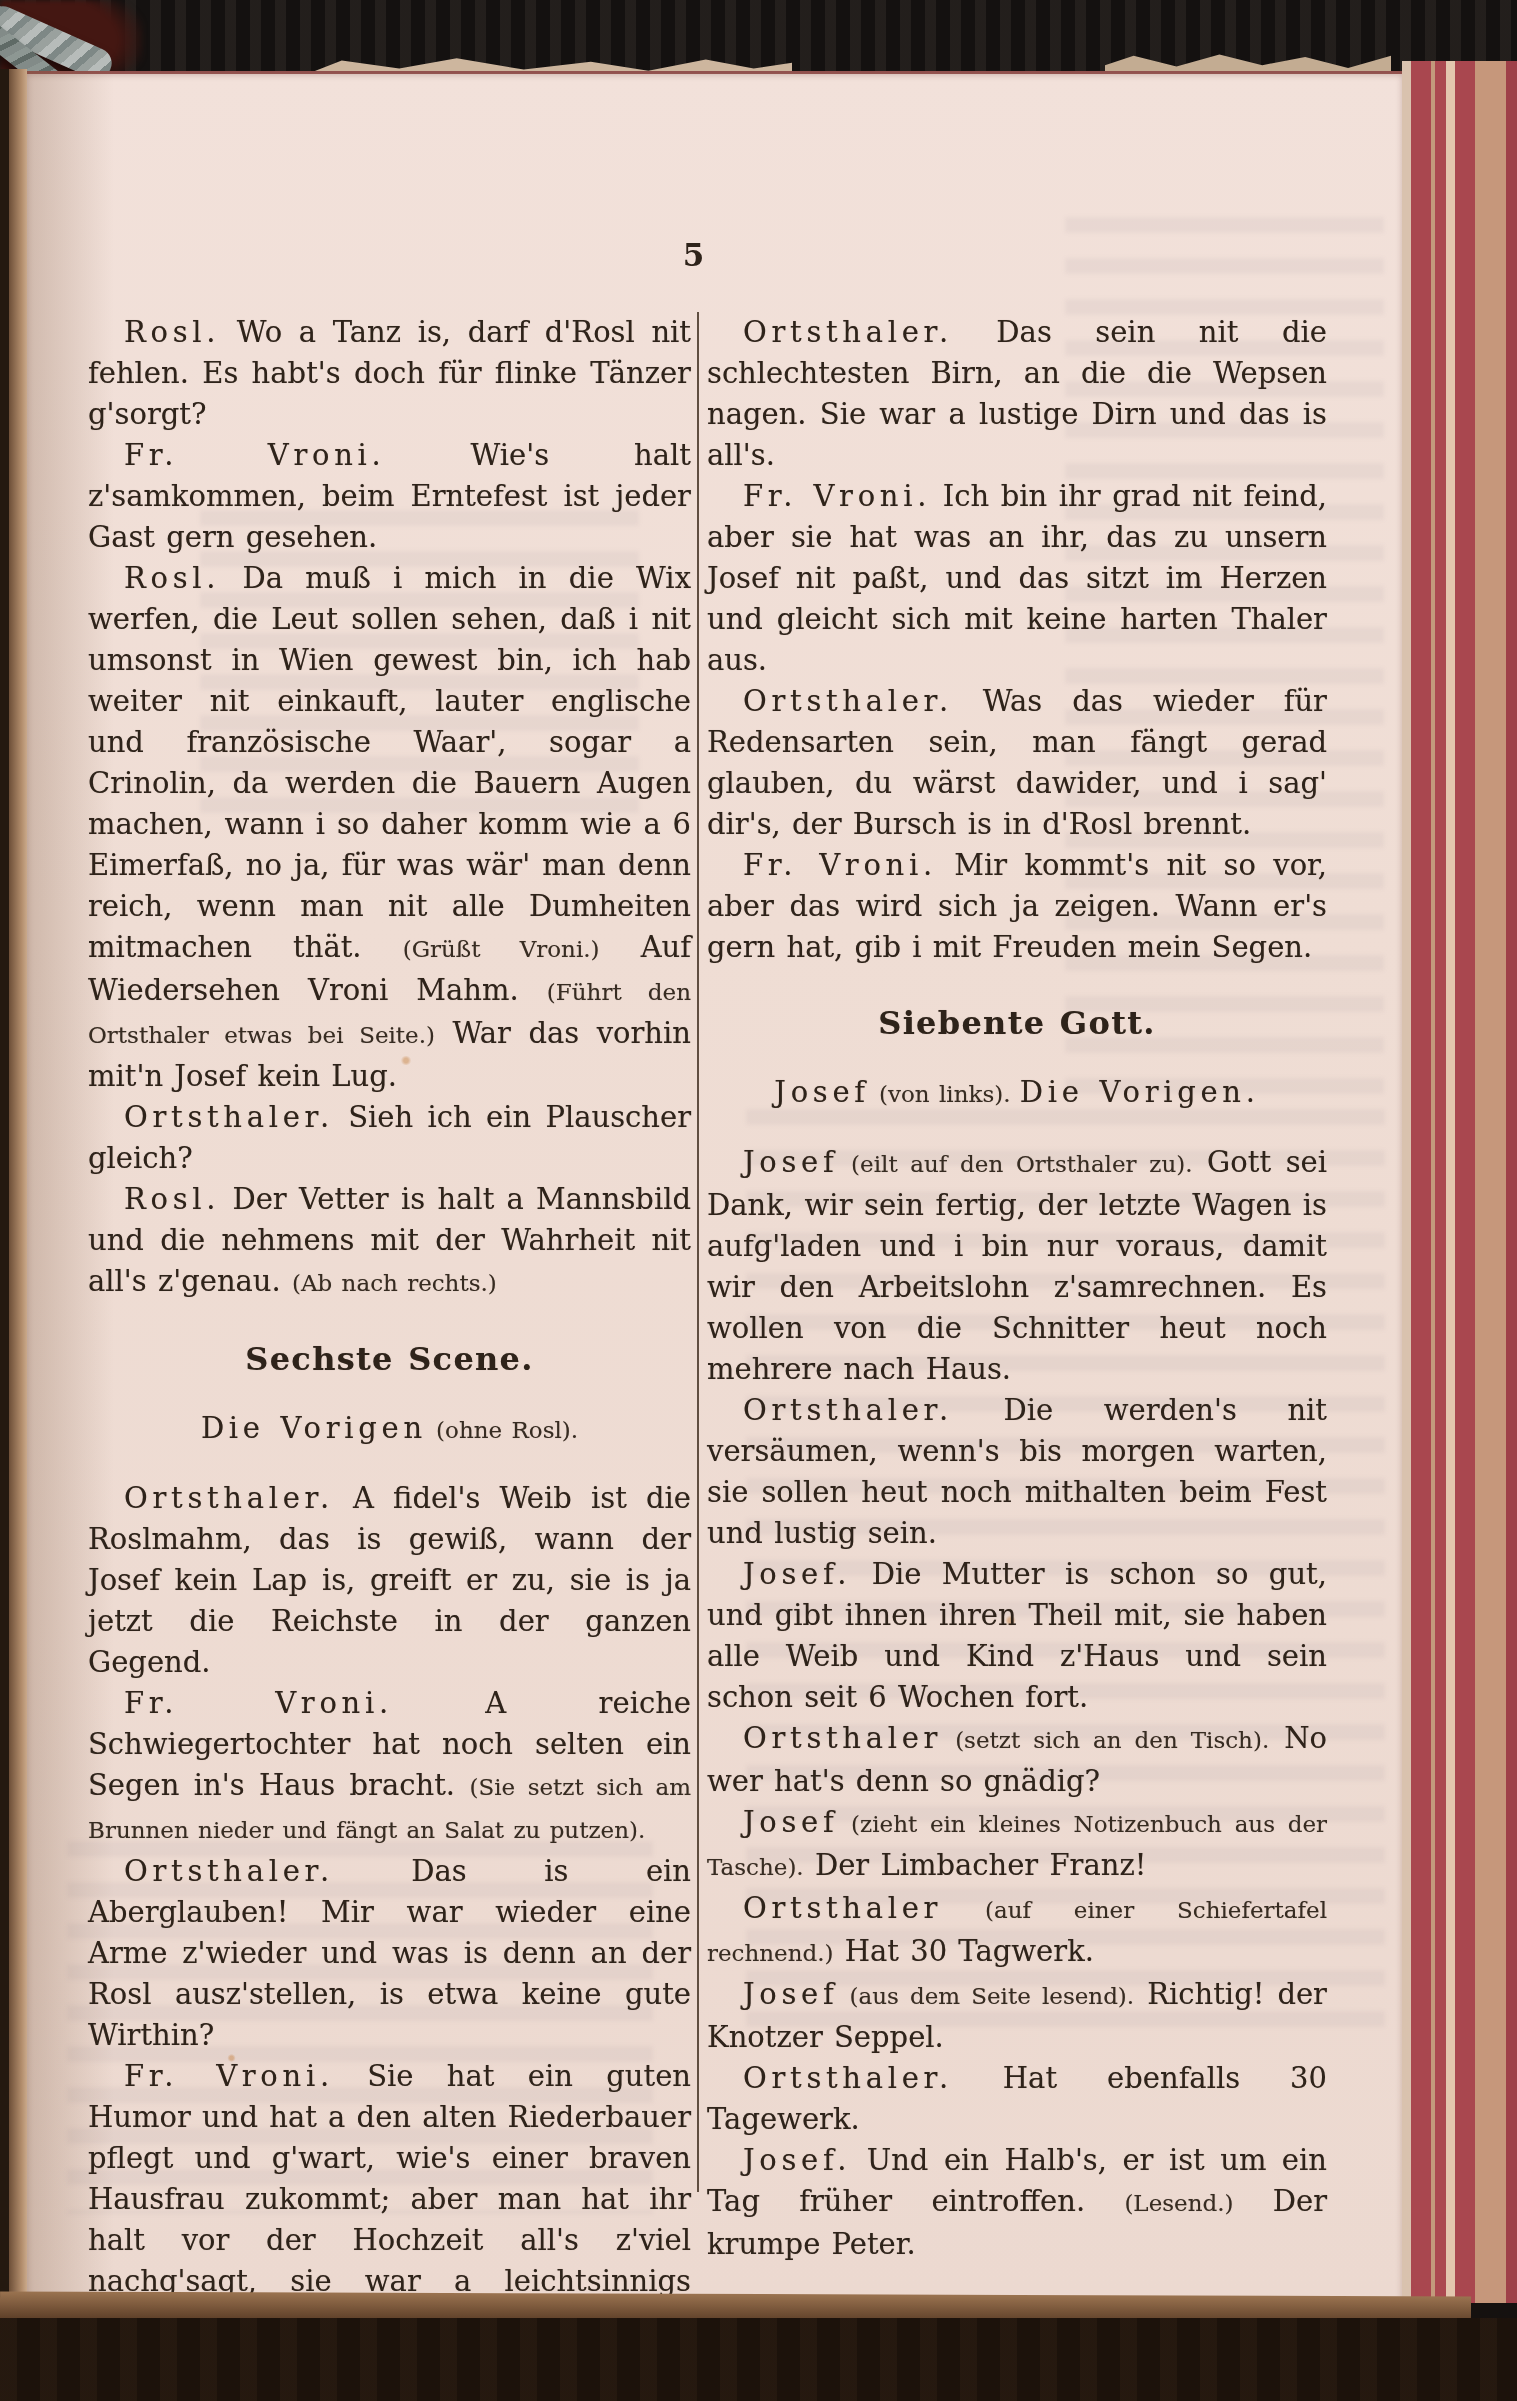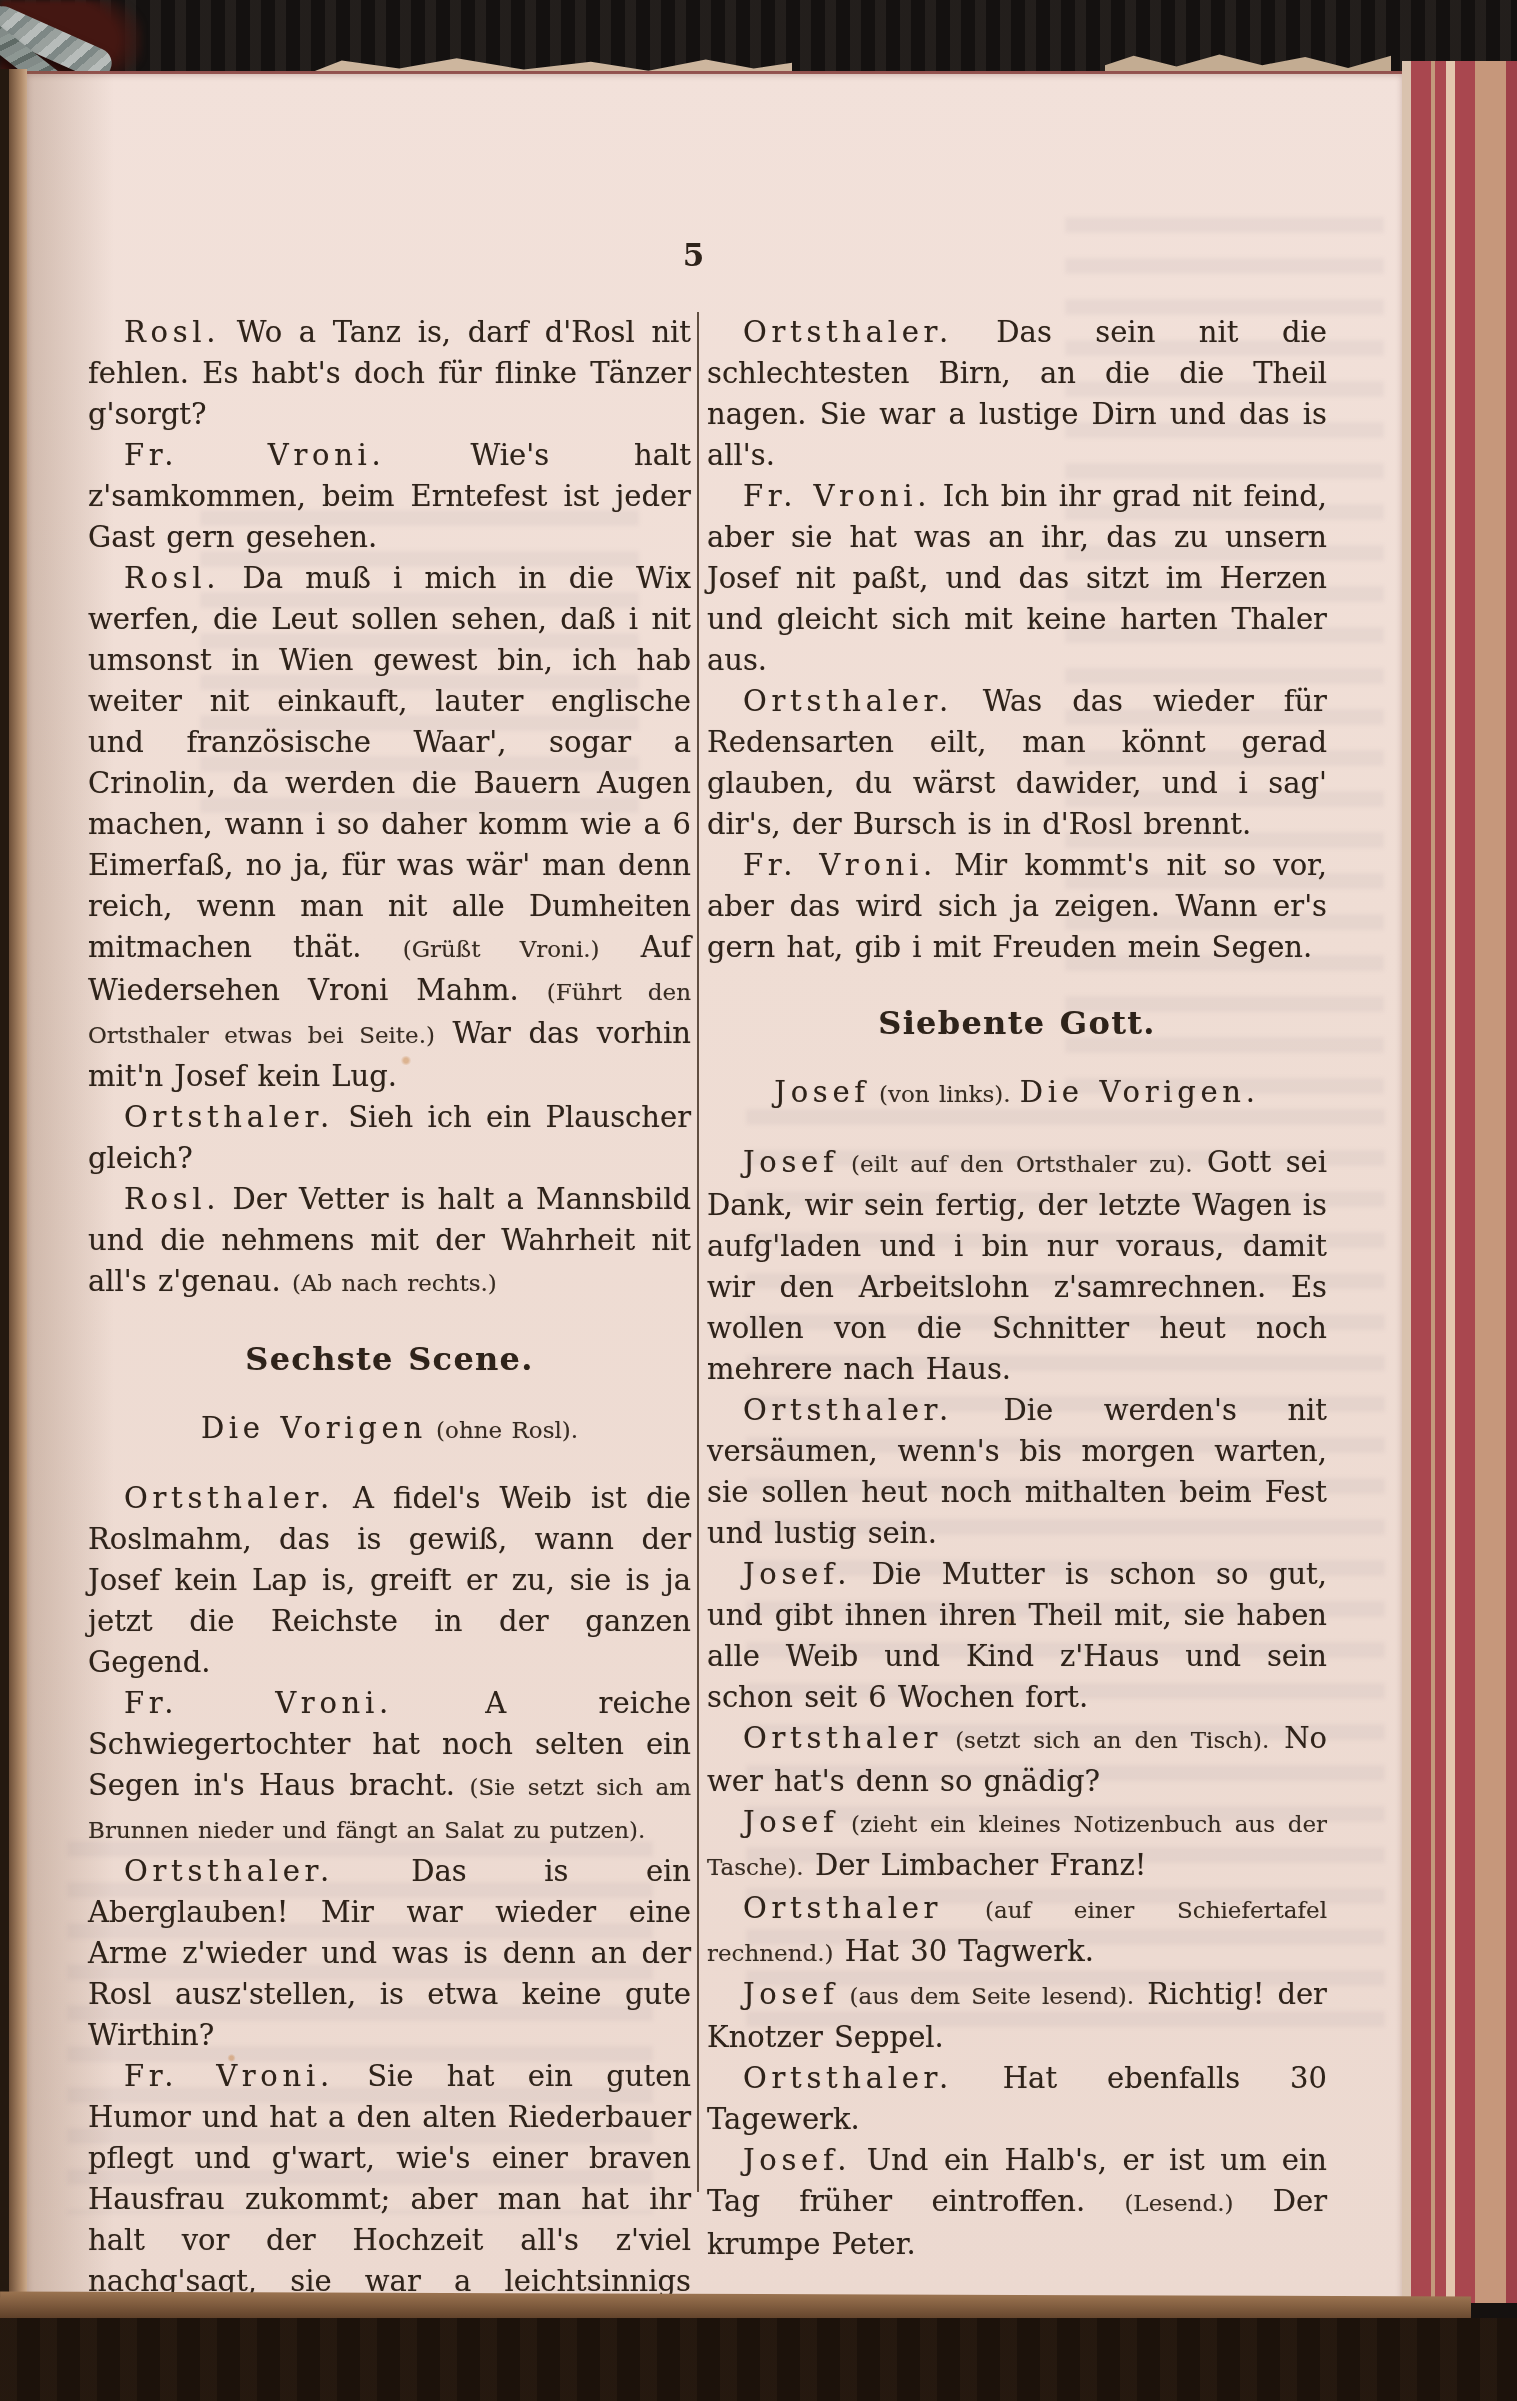--- a/index.html
+++ b/index.html
@@ -120,23 +120,23 @@
         <div class="block speech"><span class="seg seg-speaker">Rosl.</span><span class="seg seg-text"> Der Vetter is halt a Mannsbild und die nehmens mit der Wahrheit nit all's z'genau. </span><span class="seg seg-stage">(Ab nach rechts.)</span></div>
         <div class="block heading"><span class="seg seg-heading">Sechste Scene.</span></div>
         <div class="block cast"><span class="seg seg-speaker">Die Vorigen</span><span class="seg seg-stage"> (ohne Rosl).</span></div>
         <div class="block speech"><span class="seg seg-speaker">Ortsthaler.</span><span class="seg seg-text"> A fidel's Weib ist die Roslmahm, das is gewiß, wann der Josef kein Lap is, greift er zu, sie is ja jetzt die Reichste in der ganzen Gegend.</span></div>
         <div class="block speech"><span class="seg seg-speaker">Fr. Vroni.</span><span class="seg seg-text"> A reiche Schwiegertochter hat noch selten ein Segen in's Haus bracht. </span><span class="seg seg-stage">(Sie setzt sich am Brunnen nieder und fängt an Salat zu putzen).</span></div>
         <div class="block speech"><span class="seg seg-speaker">Ortsthaler.</span><span class="seg seg-text"> Das is ein Aberglauben! Mir war wieder eine Arme z'wieder und was is denn an der Rosl ausz'stellen, is etwa keine gute Wirthin?</span></div>
         <div class="block speech"><span class="seg seg-speaker">Fr. Vroni.</span><span class="seg seg-text"> Sie hat ein guten Humor und hat a den alten Riederbauer pflegt und g'wart, wie's einer braven Hausfrau zukommt; aber man hat ihr halt vor der Hochzeit all's z'viel nachg'sagt, sie war a leichtsinnigs Vögerl.</span></div>
       </div>
     <div class="rule"></div>
     <div class="col col-right">
-        <div class="block speech"><span class="seg seg-speaker">Ortsthaler.</span><span class="seg seg-text"> Das sein nit die schlechtesten Birn, an die die Theil nagen. Sie war a lustige Dirn und das is all's.</span></div>
+        <div class="block speech"><span class="seg seg-speaker">Ortsthaler.</span><span class="seg seg-text"> Das sein nit die schlechtesten Birn, an die die Wepsen nagen. Sie war a lustige Dirn und das is all's.</span></div>
         <div class="block speech"><span class="seg seg-speaker">Fr. Vroni.</span><span class="seg seg-text"> Ich bin ihr grad nit feind, aber sie hat was an ihr, das zu unsern Josef nit paßt, und das sitzt im Herzen und gleicht sich mit keine harten Thaler aus.</span></div>
-        <div class="block speech"><span class="seg seg-speaker">Ortsthaler.</span><span class="seg seg-text"> Was das wieder für Redensarten eilt, man könnt gerad glauben, du wärst dawider, und i sag' dir's, der Bursch is in d'Rosl brennt.</span></div>
+        <div class="block speech"><span class="seg seg-speaker">Ortsthaler.</span><span class="seg seg-text"> Was das wieder für Redensarten sein, man fängt gerad glauben, du wärst dawider, und i sag' dir's, der Bursch is in d'Rosl brennt.</span></div>
         <div class="block speech"><span class="seg seg-speaker">Fr. Vroni.</span><span class="seg seg-text"> Mir kommt's nit so vor, aber das wird sich ja zeigen. Wann er's gern hat, gib i mit Freuden mein Segen.</span></div>
         <div class="block heading"><span class="seg seg-heading">Siebente Gott.</span></div>
         <div class="block cast"><span class="seg seg-speaker">Josef</span><span class="seg seg-stage"> (von links). </span><span class="seg seg-speaker">Die Vorigen.</span></div>
         <div class="block speech"><span class="seg seg-speaker">Josef</span><span class="seg seg-stage"> (eilt auf den Ortsthaler zu).</span><span class="seg seg-text"> Gott sei Dank, wir sein fertig, der letzte Wagen is aufg'laden und i bin nur voraus, damit wir den Arbeitslohn z'samrechnen. Es wollen von die Schnitter heut noch mehrere nach Haus.</span></div>
         <div class="block speech"><span class="seg seg-speaker">Ortsthaler.</span><span class="seg seg-text"> Die werden's nit versäumen, wenn's bis morgen warten, sie sollen heut noch mithalten beim Fest und lustig sein.</span></div>
         <div class="block speech"><span class="seg seg-speaker">Josef.</span><span class="seg seg-text"> Die Mutter is schon so gut, und gibt ihnen ihren Theil mit, sie haben alle Weib und Kind z'Haus und sein schon seit 6 Wochen fort.</span></div>
         <div class="block speech"><span class="seg seg-speaker">Ortsthaler</span><span class="seg seg-stage"> (setzt sich an den Tisch).</span><span class="seg seg-text"> No wer hat's denn so gnädig?</span></div>
         <div class="block speech"><span class="seg seg-speaker">Josef</span><span class="seg seg-stage"> (zieht ein kleines Notizenbuch aus der Tasche).</span><span class="seg seg-text"> Der Limbacher Franz!</span></div>
         <div class="block speech"><span class="seg seg-speaker">Ortsthaler</span><span class="seg seg-stage"> (auf einer Schiefertafel rechnend.)</span><span class="seg seg-text"> Hat 30 Tagwerk.</span></div>
         <div class="block speech"><span class="seg seg-speaker">Josef</span><span class="seg seg-stage"> (aus dem Seite lesend).</span><span class="seg seg-text"> Richtig! der Knotzer Seppel.</span></div>

